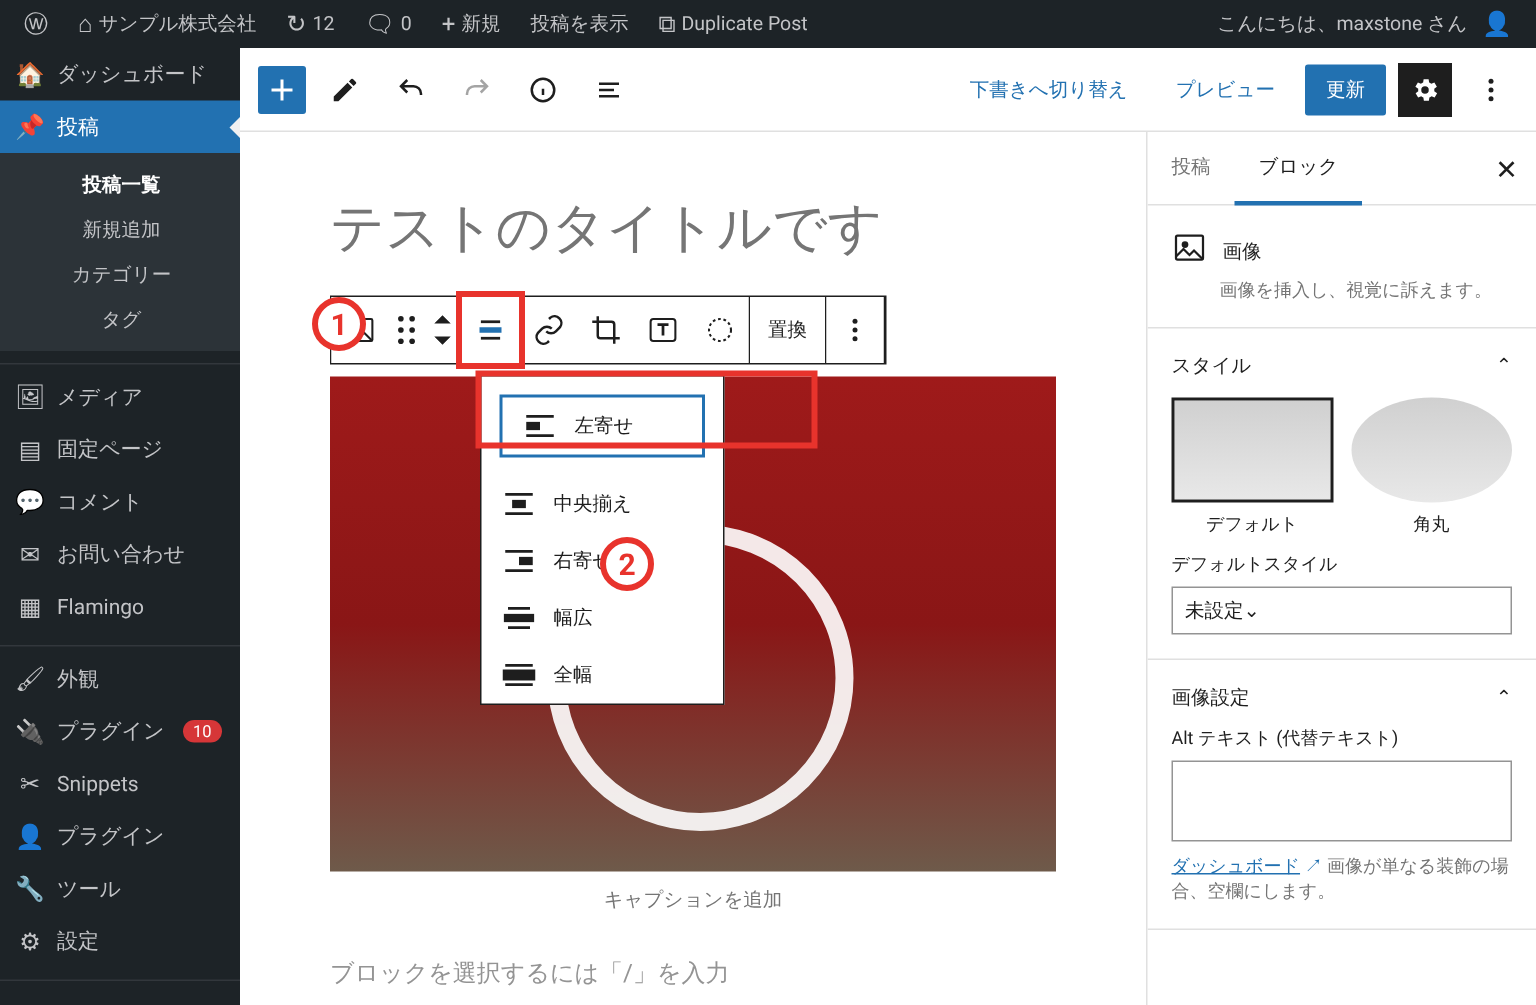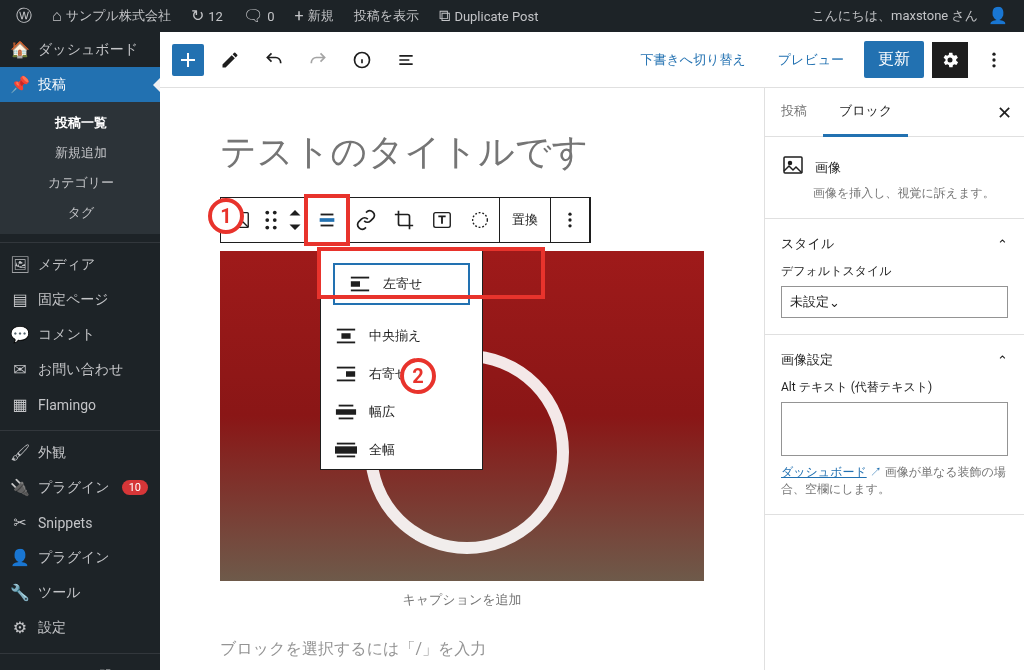--- a/index.html
+++ b/index.html
@@ -29,21 +29,21 @@
 
 
 .editor { flex: 1; display: flex; flex-direction: column; background: #fff; }
 .editor-topbar { height: 56px; border-bottom: 1px solid #e0e0e0; display: flex; align-items: center; padding: 0 12px; gap: 8px; }
 .topbar-left { display: flex; align-items: center; gap: 8px; flex: 1; }
 .topbar-right { display: flex; align-items: center; gap: 8px; }
 .add-block-btn { width: 32px; height: 32px; background: #1e1e1e; color: #fff; display: flex; align-items: center; justify-content: center; border-radius: 2px; cursor: pointer; font-size: 20px; }
 .add-block-btn.blue { background: #2271b1; }
 .tool-btn { width: 36px; height: 36px; display: flex; align-items: center; justify-content: center; cursor: pointer; color: #1e1e1e; border-radius: 2px; }
 .text-btn { padding: 8px 12px; color: #2271b1; cursor: pointer; font-size: 13px; border-radius: 2px; }
-.publish-btn { background: #2271b1; color: #fff; padding: 8px 14px; border-radius: 2px; cursor: pointer; font-size: 16px; border: none; }
+.publish-btn { background: #2271b1; color: #fff; padding: 8px 14px; border-radius: 2px; cursor: pointer; font-size: 13px; border: none; }
 .settings-btn { width: 36px; height: 36px; background: #1e1e1e; color: #fff; display: flex; align-items: center; justify-content: center; cursor: pointer; }
 
 .editor-body { flex: 1; display: flex; overflow: hidden; }
 .canvas { flex: 1; overflow-y: auto; padding: 40px 60px; position: relative; }
 .post-title { font-size: 36px; font-weight: 400; color: #757575; margin-bottom: 20px; }
 
 
 .block-toolbar { display: inline-flex; border: 1px solid #1e1e1e; background: #fff; margin-bottom: 8px; position: relative; }
 .bt-group { display: flex; border-right: 1px solid #1e1e1e; }
 .bt-group:last-child { border-right: none; }
@@ -413,20 +413,30 @@
             <span class="insp-title">画像</span>
           </div>
           <div class="insp-desc">画像を挿入し、視覚に訴えます。</div>
         </div>
 
         <div class="insp-section">
           <div class="panel-hdr">
             <span>スタイル</span>
             <span>⌃</span>
           </div>
+          <div class="styles-row">
+            <div class="style-opt active">
+              <div class="style-preview"></div>
+              <div>デフォルト</div>
+            </div>
+            <div class="style-opt round">
+              <div class="style-preview"></div>
+              <div>角丸</div>
+            </div>
+          </div>
           <div class="field-label">デフォルトスタイル</div>
           <div class="select-box">
             <span>未設定</span>
             <span>⌄</span>
           </div>
         </div>
 
         <div class="insp-section">
           <div class="panel-hdr">
             <span>画像設定</span>

